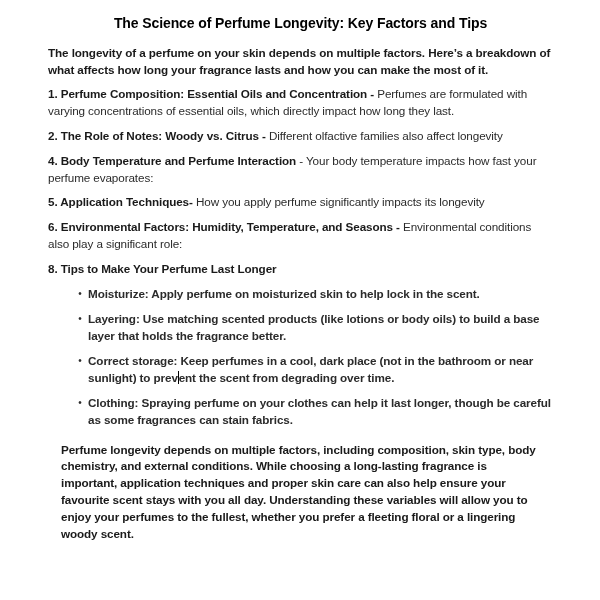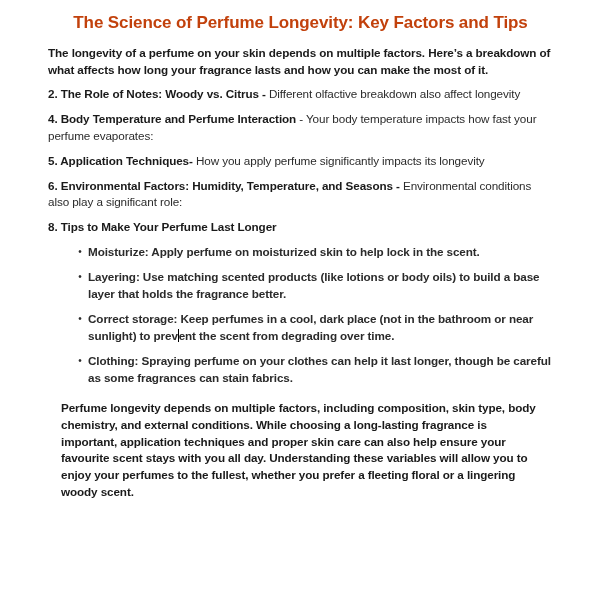--- a/index.html
+++ b/index.html
@@ -17,23 +17,23 @@
     box-sizing: border-box;
     width: 600px;
     height: 600px;
     padding: 15px 47px 0 48px;
     color: #2b2b2b;
     font-size: 11.7px;
     line-height: 16.8px;
     letter-spacing: -0.1px;
   }
   .title {
-    font-size: 17px;
+    font-size: 14px;
     font-weight: bold;
-    color: #c2410c;
+    color: #000000;
     text-align: center;
     margin: 0 0 13px 0;
     line-height: 16.8px;
   }
   .para {
     margin: 0 0 8px 0;
   }
   .para b, .bold, .tips-heading {
     font-weight: bold;
     color: #1a1a1a;
@@ -74,22 +74,23 @@
 </style>
 </head>
 <body>
 
 <div class="page">
 
   <h1 class="title">The Science of Perfume Longevity: Key Factors and Tips</h1>
 
   <p class="para bold">The longevity of a perfume on your skin depends on multiple factors. Here’s a breakdown of what affects how long your fragrance lasts and how you can make the most of it.</p>
 
+  <p class="para"><b>1. Perfume Composition: Essential Oils and Concentration - </b><span>Perfumes are formulated with varying concentrations of essential oils, which directly impact how long they last.</span></p>
 
-  <p class="para"><b>2. The Role of Notes: Woody vs. Citrus - </b><span>Different olfactive breakdown also affect longevity</span></p>
+  <p class="para"><b>2. The Role of Notes: Woody vs. Citrus - </b><span>Different olfactive families also affect longevity</span></p>
 
 
   <p class="para"><b>4. Body Temperature and Perfume Interaction</b><span> - Your body temperature impacts how fast your perfume evaporates:</span></p>
 
   <p class="para"><b>5. Application Techniques- </b><span>How you apply perfume significantly impacts its longevity</span></p>
 
   <p class="para"><b>6. Environmental Factors: Humidity, Temperature, and Seasons - </b><span>Environmental conditions also play a significant role:</span></p>
 
   <p class="para tips-heading">8. Tips to Make Your Perfume Last Longer</p>
 

